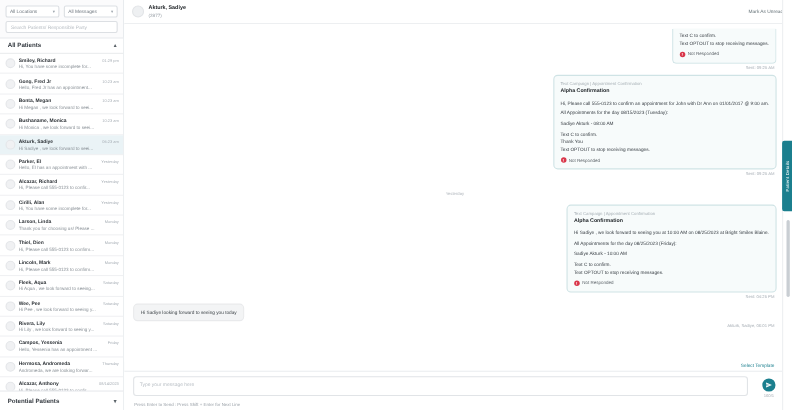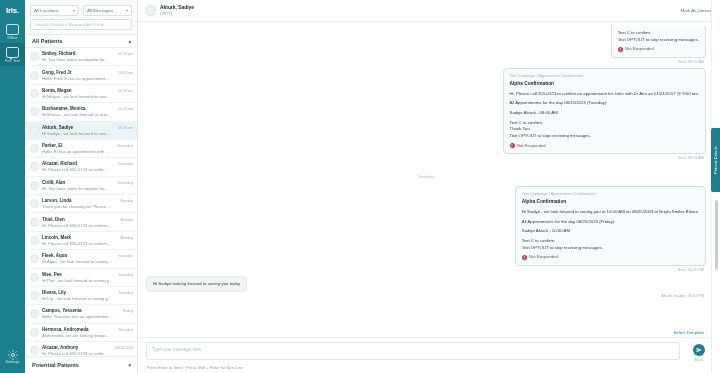--- a/index.html
+++ b/index.html
@@ -187,46 +187,20 @@
   .vscroll {
     position: absolute; right: 2.5px; top: 200px; width: 2.5px; height: 70px;
     background: #c9ced3; border-radius: 2px;
   }
 </style>
 </head>
 <body>
 
 <div class="app">
 
-  <div class="rail">
-    <div class="rail-logo">Iris.</div>
-
-    <div class="rail-item">
-      <span class="rail-ico"></span>
-      <span class="rail-label">Office</span>
-    </div>
-
-    <div class="rail-item active">
-      <span class="rail-ico chat"></span>
-      <span class="rail-label">Pat. Text</span>
-    </div>
-
-    <div class="rail-spacer"></div>
-
-    <div class="rail-item">
-      <span class="rail-ico gear">
-        <svg viewBox="0 0 24 24" width="12" height="12" fill="none" stroke="#cfe6ea" stroke-width="2">
-          <circle cx="12" cy="12" r="3"></circle>
-          <path d="M12 2v3M12 19v3M2 12h3M19 12h3M5 5l2 2M17 17l2 2M19 5l-2 2M7 17l-2 2"></path>
-        </svg>
-      </span>
-      <span class="rail-label">Settings</span>
-    </div>
-    <div style="height:6px"></div>
-  </div>
 
   <div class="listpanel">
 
     <div class="filters">
       <div class="sel">
         <span>All Locations</span>
         <span class="cv">▾</span>
       </div>
       <div class="sel">
         <span>All Messages</span>

